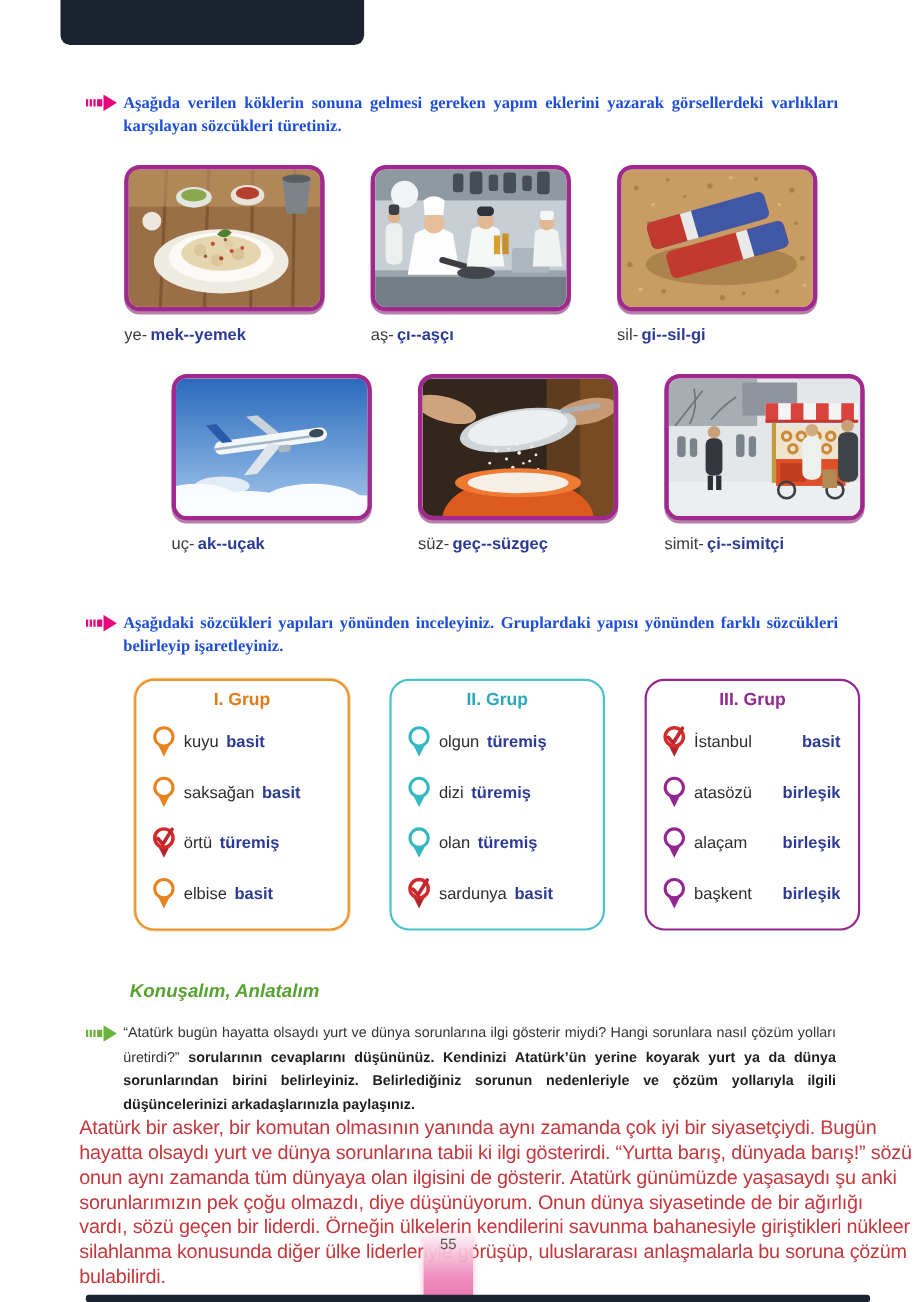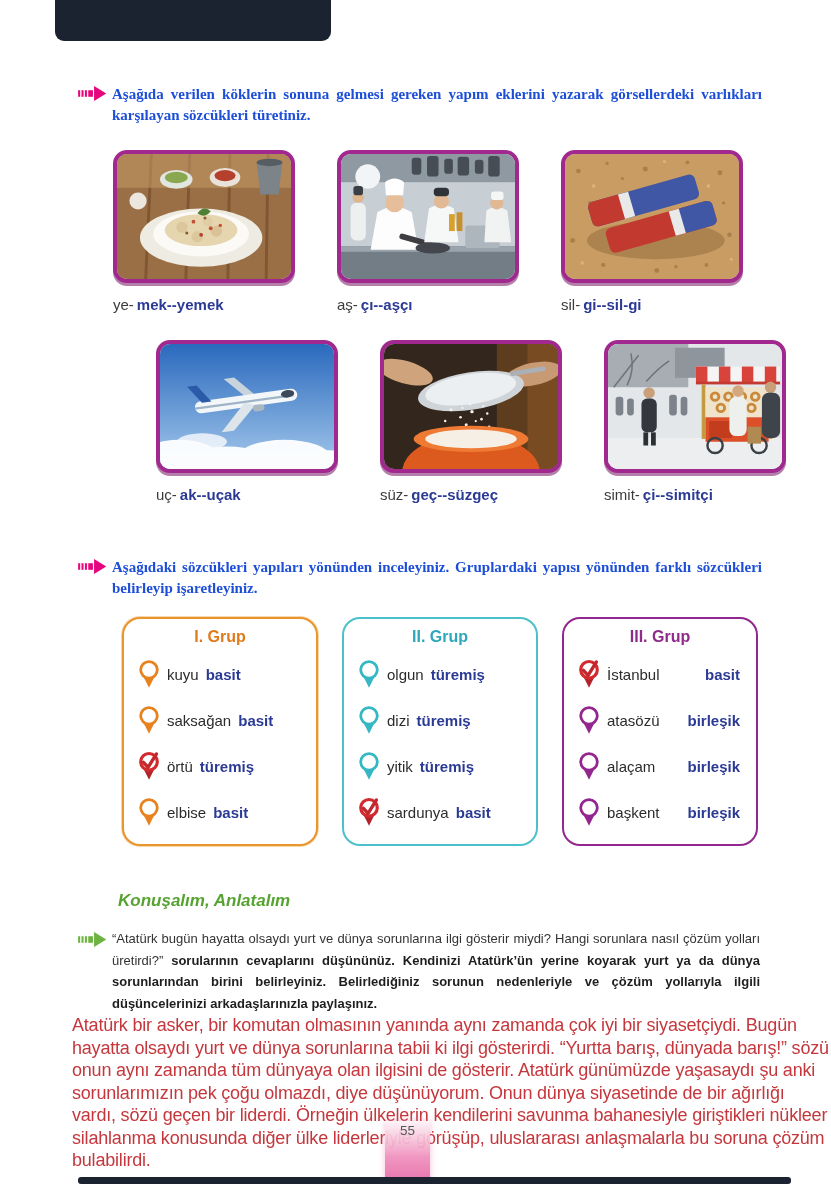--- a/index.html
+++ b/index.html
@@ -27,21 +27,21 @@
   .photo-row { position:absolute; left:113px; display:flex; gap:42px; }
   .figure { width:182px; }
   .photo { width:182px; height:133px; border:4px solid #a1288e; border-radius:14px;
     overflow:hidden; background:#ddd; box-shadow:0 3px 0 rgba(118,22,98,.55); }
   .photo svg { display:block; width:100%; height:100%; }
   .caption { margin-top:13px; font-size:15px; white-space:nowrap; }
   .caption .root { color:#3b3b3b; }
   .caption .ans { color:#2b3a94; font-weight:bold; margin-left:3px; }
 
   
-  .groups { position:absolute; left:122px; top:617px; display:flex; gap:24px; }
+  .groups { position:absolute; left:122px; top:617px; display:flex; gap:36px; }
   .group-card { width:196px; height:229px; background:#fff; border-radius:18px;
     border:2.5px solid; padding-top:9px; }
   .card-g1 { --pc:#e8821e; border-color:#e8952e; box-shadow:0 0 0 1px #f6d7ae; }
   .card-g2 { --pc:#35b8c4; border-color:#4cc0cb; }
   .card-g3 { --pc:#93278f; border-color:#93278f; }
   .group-title { text-align:center; font-size:16px; font-weight:bold; margin-bottom:5px; }
   .card-g1 .group-title { color:#e07b1a; }
   .card-g2 .group-title { color:#2ea7bc; }
   .card-g3 .group-title { color:#8f2b8a; }
   .group-item { display:flex; align-items:center; height:46px; padding:0 8px 0 13px; }
@@ -422,21 +422,21 @@
             <circle class="pin-ring" cx="13" cy="11.5" r="9"></circle>
         </svg>
         <span class="item-word">dizi</span>
         <span class="item-answer">türemiş</span>
       </div>
       <div class="group-item">
         <svg class="pin" viewBox="0 0 26 32" width="24" height="30">
           <path class="pin-tail" d="M13 31 L7 19 H19 Z"></path>
             <circle class="pin-ring" cx="13" cy="11.5" r="9"></circle>
         </svg>
-        <span class="item-word">yitik</span>
+        <span class="item-word">olan</span>
         <span class="item-answer">türemiş</span>
       </div>
       <div class="group-item">
         <svg class="pin checked" viewBox="0 0 26 32" width="24" height="30">
           <path class="pin-tail" d="M13 31 L7 19 H19 Z"></path>
             <circle class="pin-ring" cx="13" cy="11.5" r="9"></circle>
           <path class="pin-check" d="M7 12 L12 17.5 L21 3"></path>
         </svg>
         <span class="item-word">sardunya</span>
         <span class="item-answer">basit</span>

